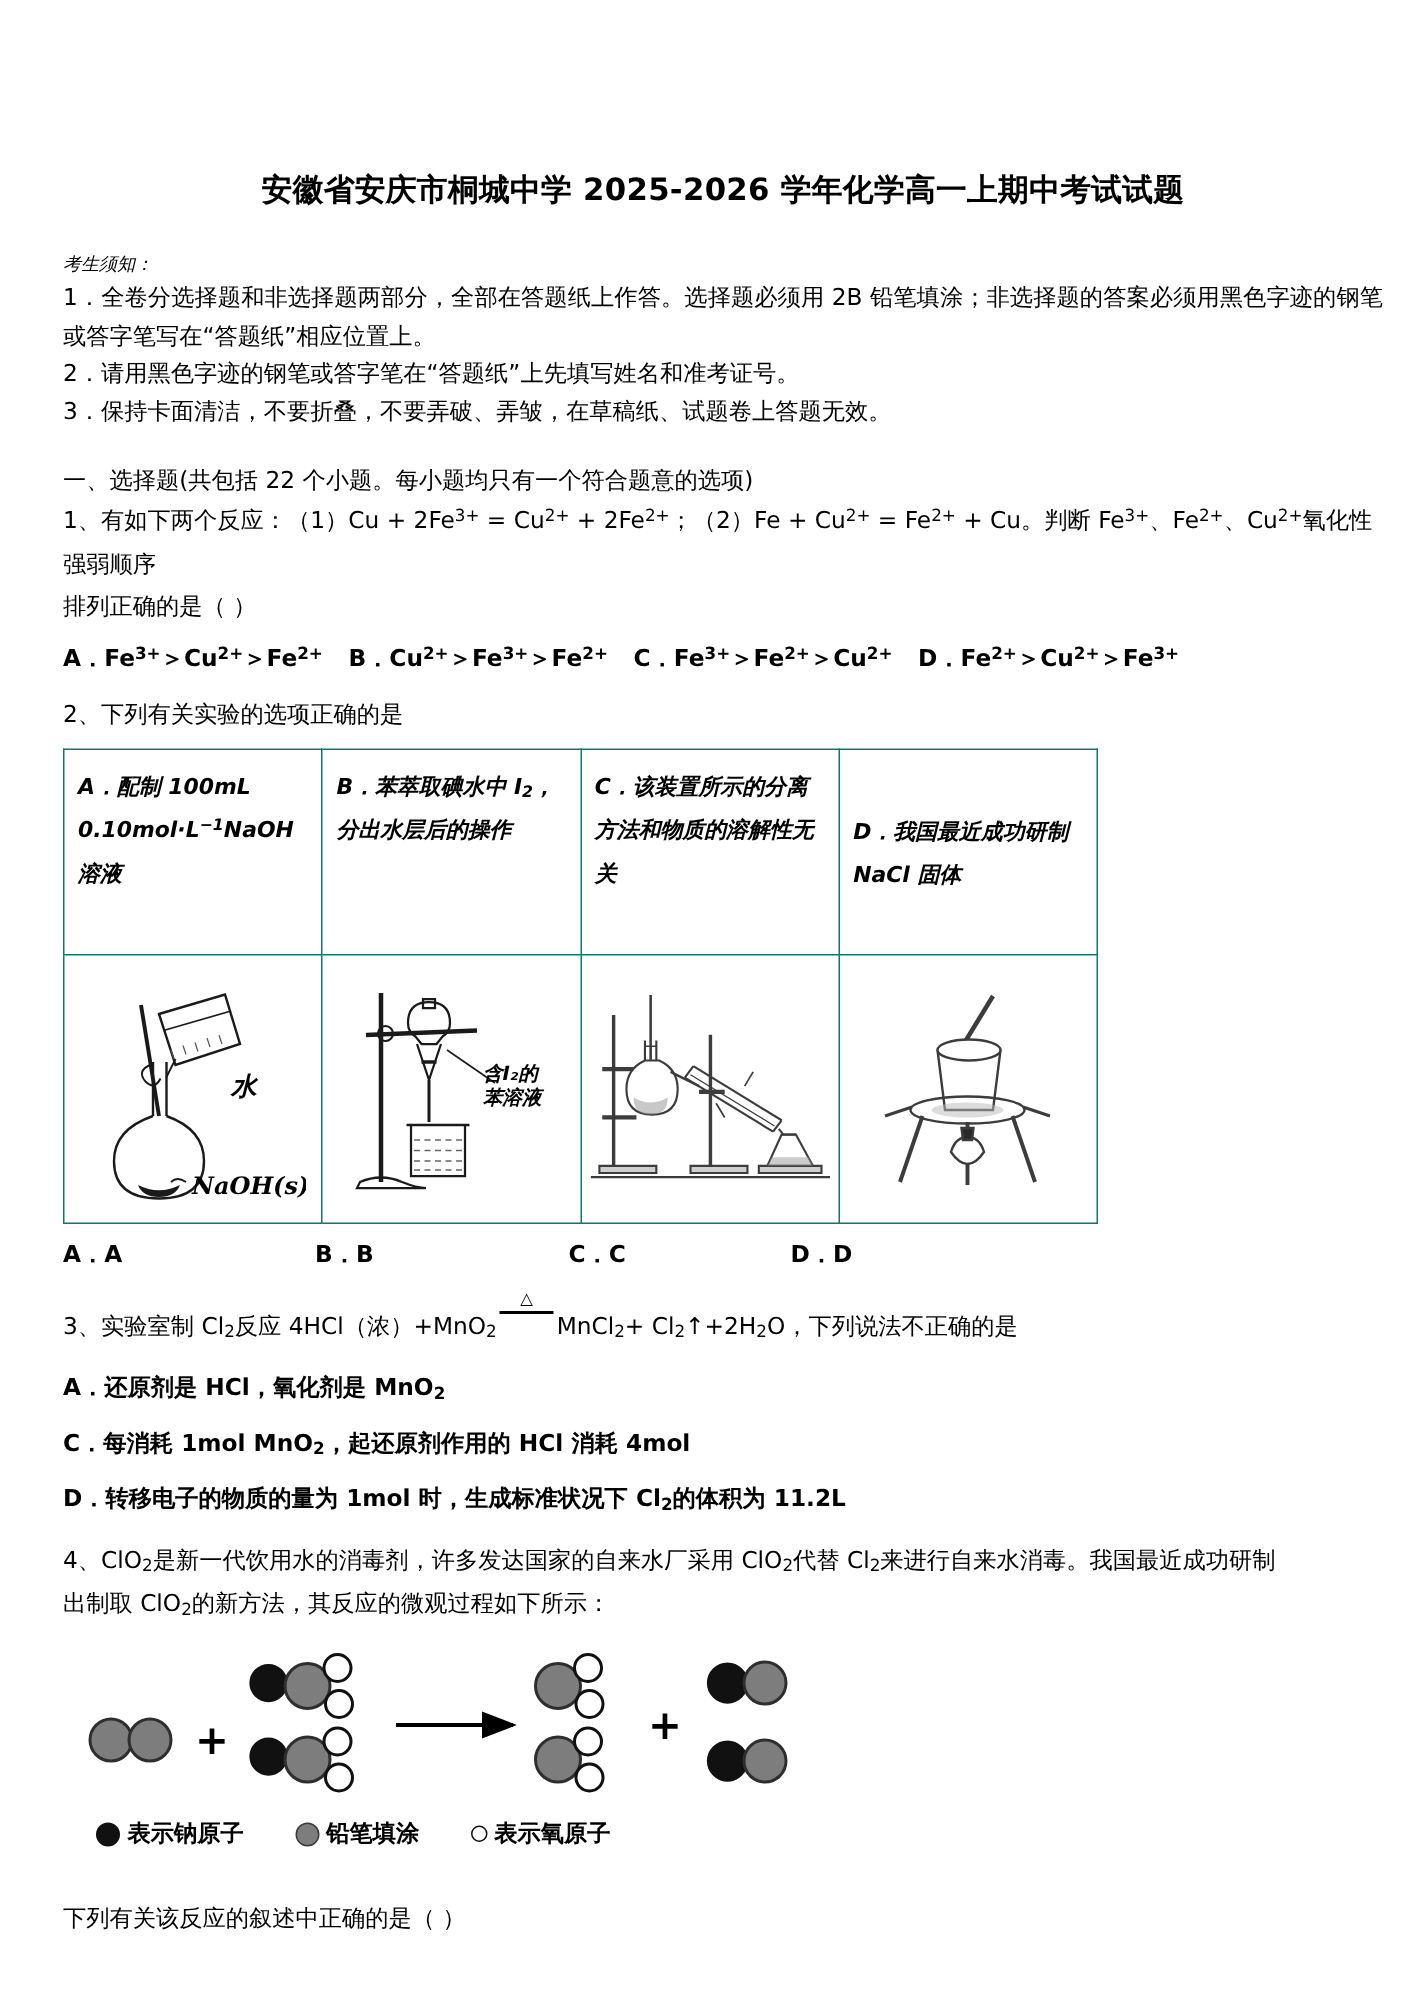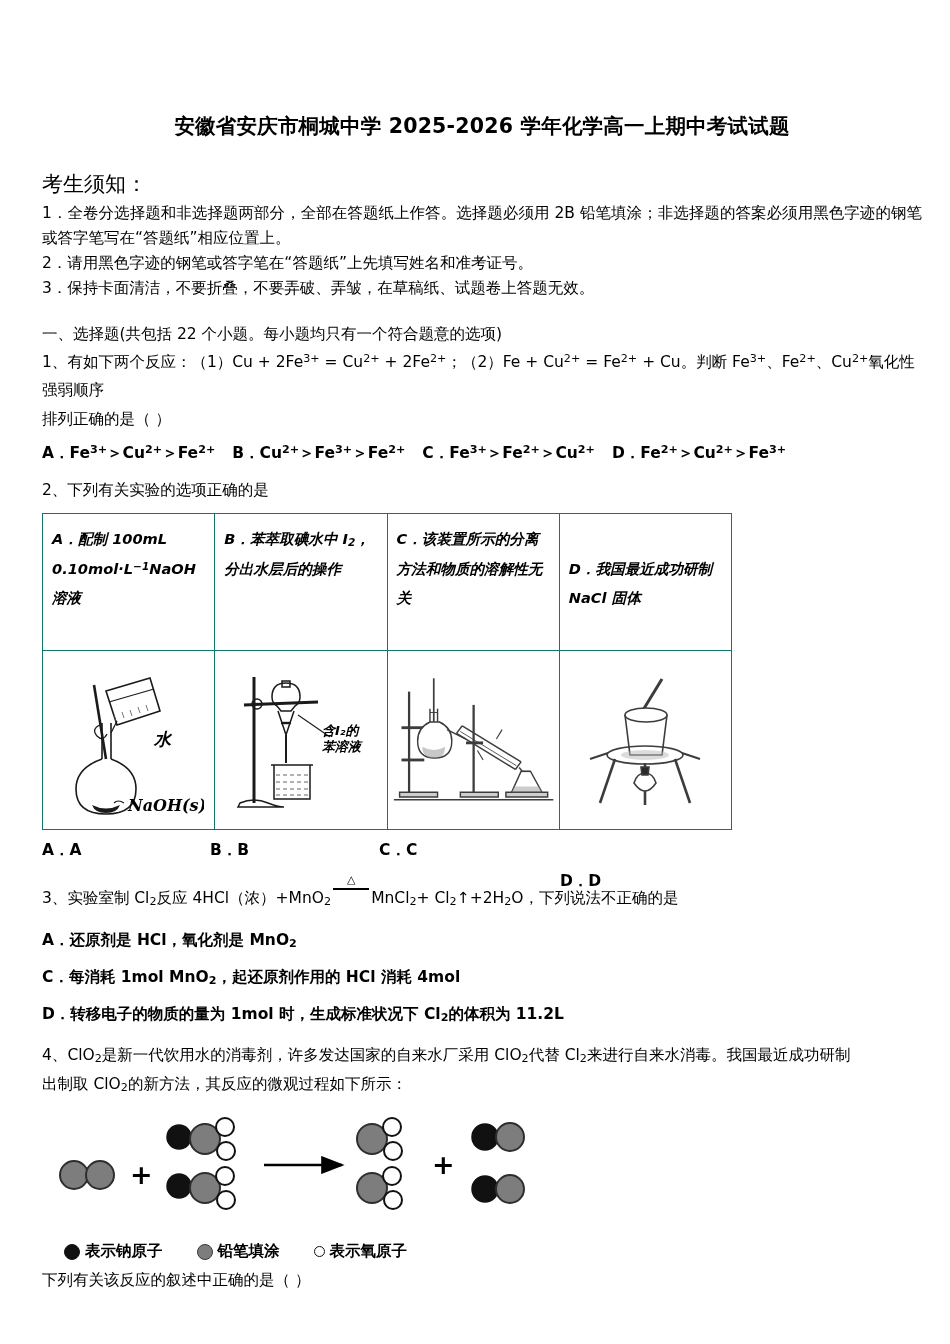--- a/index.html
+++ b/index.html
@@ -28,22 +28,23 @@
     font-weight:bold;
     font-size:20.5px;
     letter-spacing:.2px;
     margin-top:112px;
     white-space:nowrap;
   }
 
   
   .notice{ margin-top:27px; }
   .notice-head{
-    font-size:21px;
+    font-size:12px;
     line-height:1.62;
+    font-style:italic;
   }
   .notice-line{
     font-size:15.5px;
     line-height:1.62;
     text-align:justify;
   }
 
   
   .section-title{
     margin-top:21px;
@@ -131,35 +132,35 @@
   .cond .bar{
     position:absolute;
     left:2px; right:2px;
     top:-3px;
     border-top:2px solid #000;
   }
 
   
   .mol-area{ margin-top:14px; height:108px; position:relative; }
   .legend{
-    margin-top:20px;
+    margin-top:6px;
     font-weight:bold;
     font-size:15.5px;
     display:flex;
     align-items:flex-end;
     gap:34px;
     padding-left:22px;
   }
   .legend .item{ display:flex; align-items:center; gap:5px; }
   .dot{ display:inline-block; border-radius:50%; box-sizing:border-box; }
   .dot.black{ width:16px;height:16px;background:#111;border:1px solid #111; }
   .dot.gray{ width:16px;height:16px;background:#7d7d7d;border:1.5px solid #3a3a3a; }
   .dot.white{ width:11px;height:11px;background:#fff;border:1.5px solid #111; }
 
-  .final-line{ margin-top:8px; font-size:15.5px; }
+  .final-line{ margin-top:36px; font-size:15.5px; }
 </style>
 </head>
 <body>
 
 <div class="page">
  <div class="inner">
 
   <div class="doc-title">安徽省安庆市桐城中学 2025-2026 学年化学高一上期中考试试题</div>
 
   <div class="notice">
@@ -350,21 +351,21 @@
         </div>
       </td>
     </tr>
   </tbody>
       </table>
 
   <div class="answers-row">
     <span style="left:0px;">A．A</span>
     <span style="left:168px;">B．B</span>
     <span style="left:337px;">C．C</span>
-    <span style="left:518px;margin-top:31px;">D．D</span>
+    <span style="left:485px;">D．D</span>
   </div>
 
   <div class="q" style="margin-top:22px;">
     <span>3、</span>实验室制 Cl<sub>2</sub>反应 4HCl（浓）+MnO<sub>2</sub><span class="cond"><span class="tri">△</span><span class="bar"></span></span>MnCl<sub>2</sub>+ Cl<sub>2</sub>↑+2H<sub>2</sub>O，下列说法不正确的是
   </div>
 
   <div class="opt-block">A．还原剂是 HCl，氧化剂是 MnO<sub>2</sub></div>
   <div class="opt-block">C．每消耗 1mol MnO<sub>2</sub>，起还原剂作用的 HCl 消耗 4mol</div>
   <div class="opt-block">D．转移电子的物质的量为 1mol 时，生成标准状况下 Cl<sub>2</sub>的体积为 11.2L</div>
 

